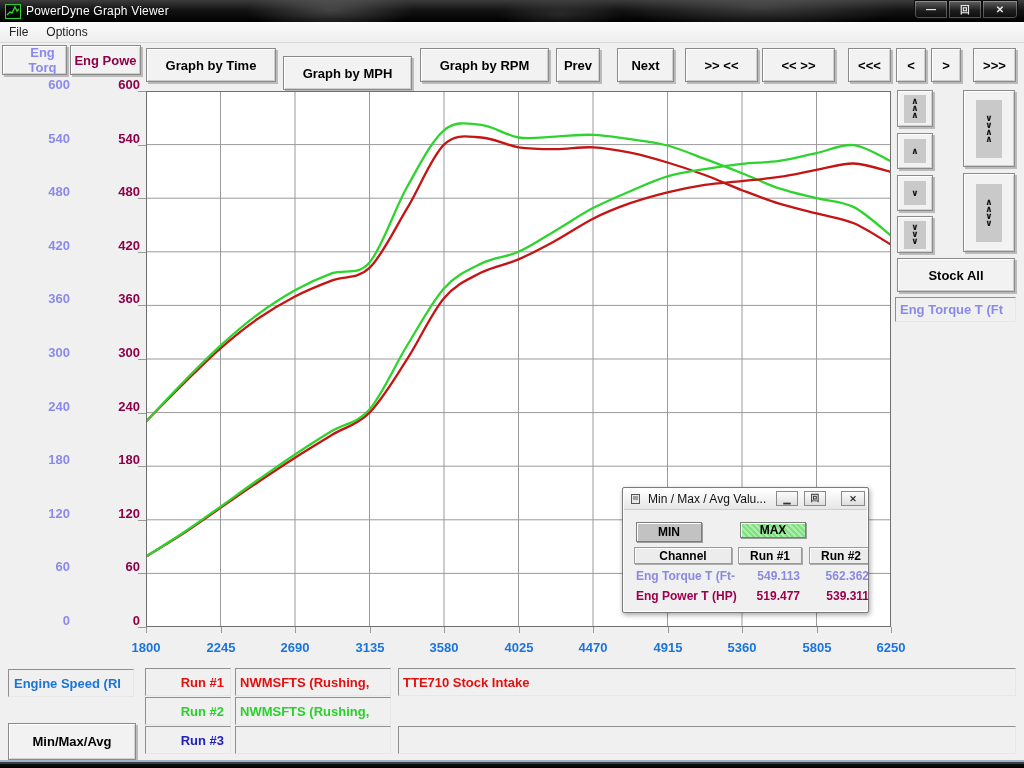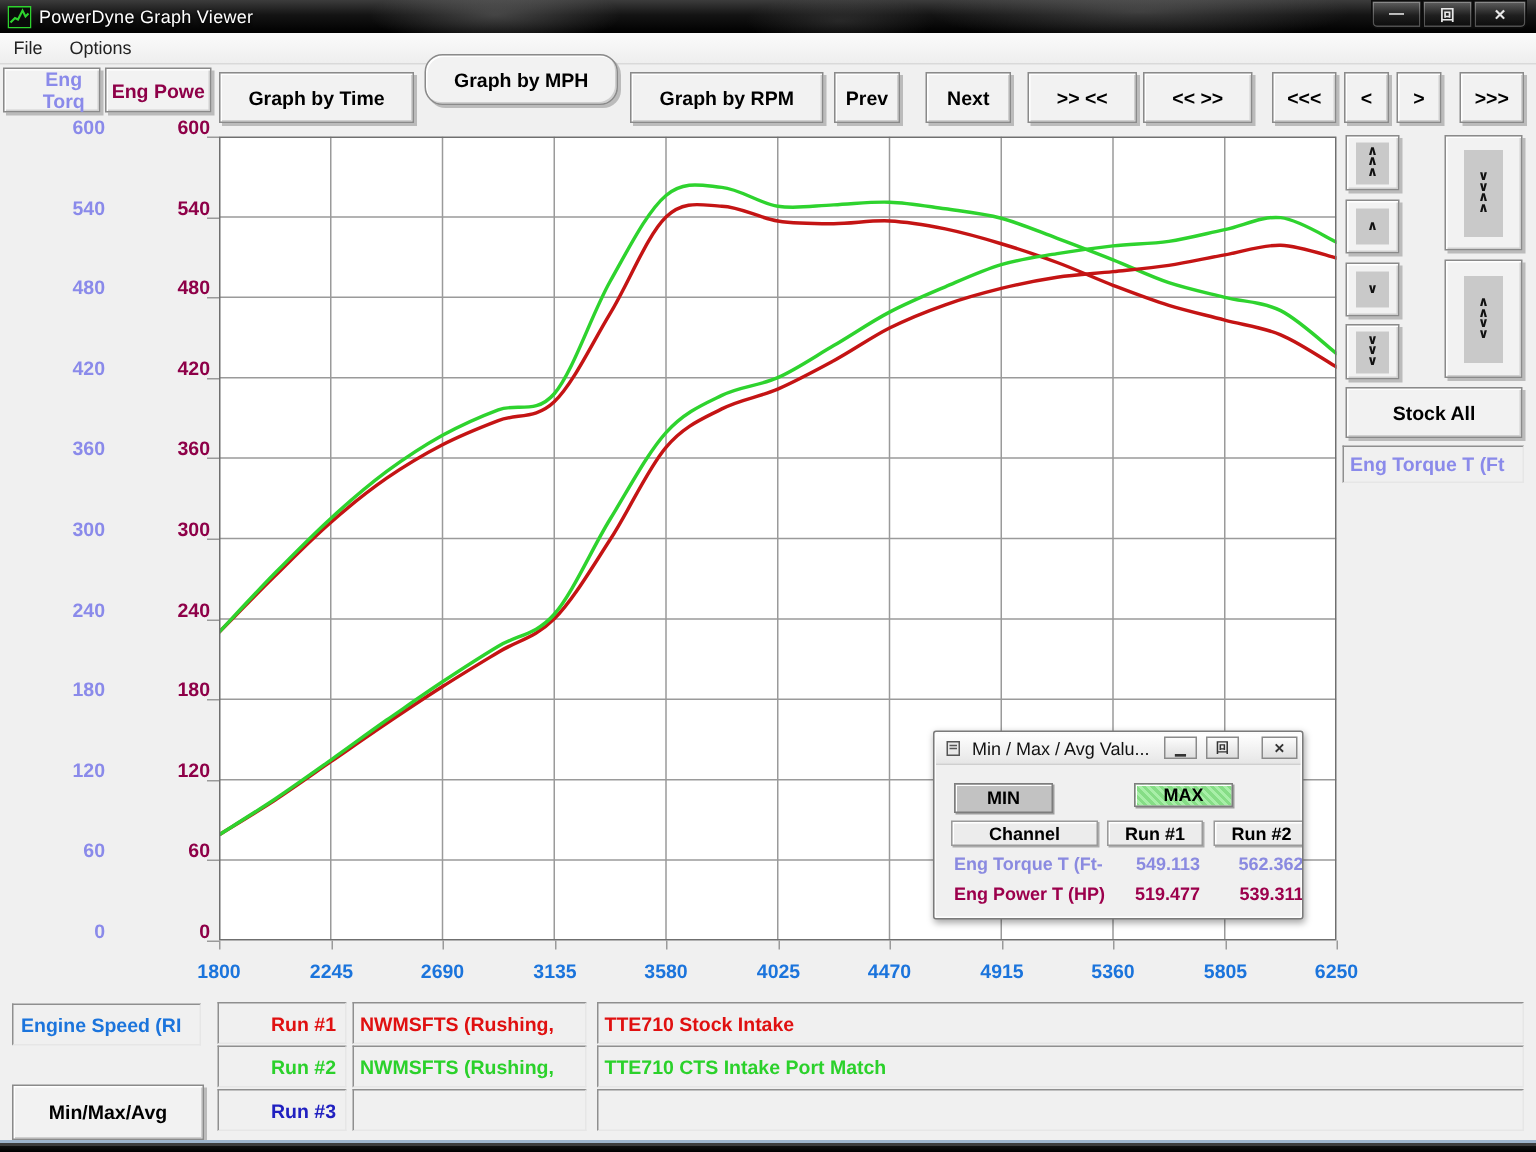--- a/index.html
+++ b/index.html
@@ -119,21 +119,21 @@
 
   <div class="menubar">
     <span class="menu-item">File</span>
     <span class="menu-item">Options</span>
   </div>
 
   <div class="btn" style="left:2px;top:45px;width:65px;height:30px;color:#8a8aea;padding-left:16px;">Eng Torq</div>
   <div class="btn" style="left:70px;top:45px;width:71px;height:30px;color:#8e0048;">Eng Powe</div>
 
   <div class="btn" style="left:146px;top:48px;width:130px;height:34px;">Graph by Time</div>
-  <div class="btn" style="left:283px;top:36px;width:129px;height:34px;border-radius:12px;">Graph by MPH</div>
+  <div class="btn" style="left:283px;top:56px;width:129px;height:34px;">Graph by MPH</div>
   <div class="btn" style="left:420px;top:48px;width:129px;height:34px;">Graph by RPM</div>
   <div class="btn" style="left:556px;top:48px;width:44px;height:34px;">Prev</div>
   <div class="btn" style="left:617px;top:48px;width:57px;height:34px;">Next</div>
   <div class="btn" style="left:685px;top:48px;width:73px;height:34px;">&gt;&gt; &lt;&lt;</div>
   <div class="btn" style="left:762px;top:48px;width:73px;height:34px;">&lt;&lt; &gt;&gt;</div>
   <div class="btn" style="left:848px;top:48px;width:43px;height:34px;">&lt;&lt;&lt;</div>
   <div class="btn" style="left:896px;top:48px;width:30px;height:34px;">&lt;</div>
   <div class="btn" style="left:931px;top:48px;width:30px;height:34px;">&gt;</div>
   <div class="btn" style="left:973px;top:48px;width:43px;height:34px;">&gt;&gt;&gt;</div>
 
@@ -276,21 +276,21 @@
         <line x1="3" y1="4" x2="8" y2="4" stroke="#555"></line>
         <line x1="3" y1="6" x2="8" y2="6" stroke="#555"></line>
       </svg>
       <span>Min / Max / Avg Valu...</span>
     </div>
     <div class="mm-caption-btn" style="left:153px;">▁</div>
     <div class="mm-caption-btn" style="left:181px;">回</div>
     <div class="mm-caption-btn" style="left:218px;width:24px;">✕</div>
 
     <div class="mm-btn" style="left:13px;top:34px;width:66px;height:20px;background:#c2c2c2;">MIN</div>
-    <div class="mm-btn" style="left:133px;top:34px;width:66px;height:16px;background:repeating-linear-gradient(45deg,#86dd86 0 2px,#a8efa8 2px 4px);">MAX</div>
+    <div class="mm-btn" style="left:117px;top:34px;width:66px;height:16px;background:repeating-linear-gradient(45deg,#86dd86 0 2px,#a8efa8 2px 4px);">MAX</div>
 
     <div class="mm-header" style="left:11px;top:59px;width:98px;">Channel</div>
     <div class="mm-header" style="left:115px;top:59px;width:64px;">Run #1</div>
     <div class="mm-header" style="left:186px;top:59px;width:64px;">Run #2</div>
 
     <div class="mm-cell" style="left:13px;top:81px;color:#8a8ae0;">Eng Torque T (Ft-</div>
     <div class="mm-cell mm-val" style="left:115px;top:81px;width:62px;color:#8a8ae0;">549.113</div>
     <div class="mm-cell mm-val" style="left:186px;top:81px;width:60px;color:#8a8ae0;">562.362</div>
 
     <div class="mm-cell" style="left:13px;top:101px;color:#9c004c;">Eng Power T (HP)</div>
@@ -303,17 +303,16 @@
 
   <div class="sunken" style="left:145px;top:668px;width:86px;height:28px;justify-content:flex-end;padding-right:6px;color:#e01010;">Run #1</div>
   <div class="sunken" style="left:145px;top:697px;width:86px;height:28px;justify-content:flex-end;padding-right:6px;color:#2bd12b;">Run #2</div>
   <div class="sunken" style="left:145px;top:726px;width:86px;height:28px;justify-content:flex-end;padding-right:6px;color:#2020c0;">Run #3</div>
 
   <div class="sunken" style="left:235px;top:668px;width:156px;height:28px;padding-left:4px;color:#e01010;">NWMSFTS (Rushing,</div>
   <div class="sunken" style="left:235px;top:697px;width:156px;height:28px;padding-left:4px;color:#2bd12b;">NWMSFTS (Rushing,</div>
   <div class="sunken" style="left:235px;top:726px;width:156px;height:28px;padding-left:4px;color:#2020c0;"></div>
 
   <div class="sunken" style="left:398px;top:668px;width:618px;height:28px;padding-left:4px;color:#e01010;">TTE710 Stock Intake</div>
-  <div class="sunken" style="left:398px;top:697px;width:618px;height:28px;padding-left:4px;color:#2bd12b;">TTE710 CTS Intake Port Match</div>
   <div class="sunken" style="left:398px;top:726px;width:618px;height:28px;padding-left:4px;color:#2020c0;"></div>
 
   <div id="bottom-edge"></div>
 </div>
 
 </body></html>

